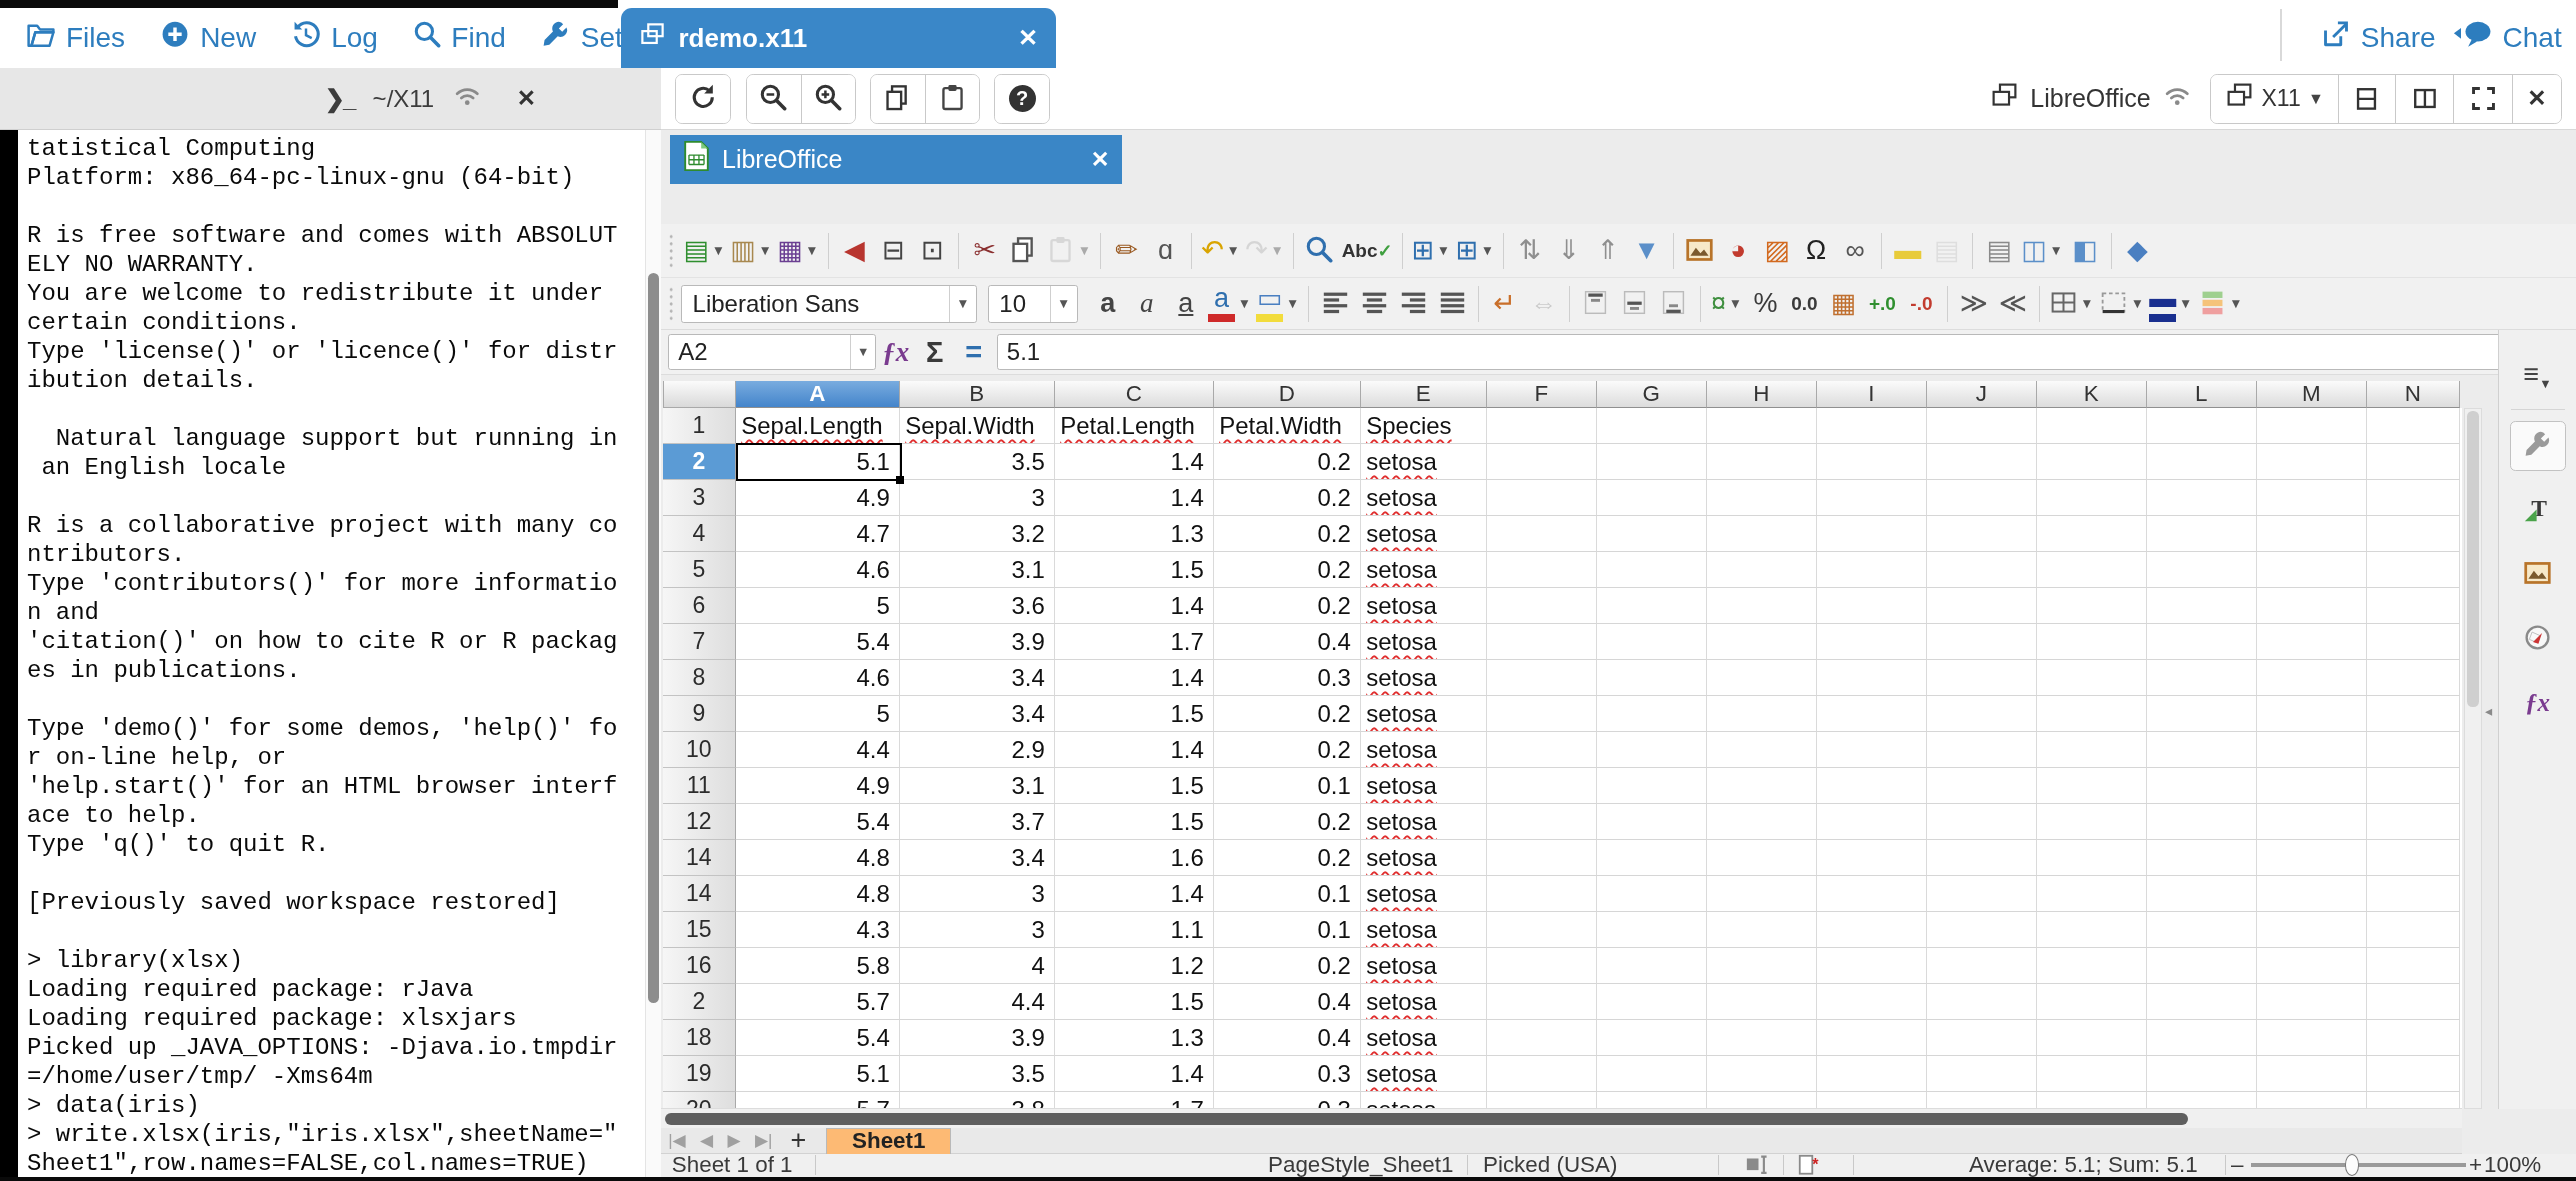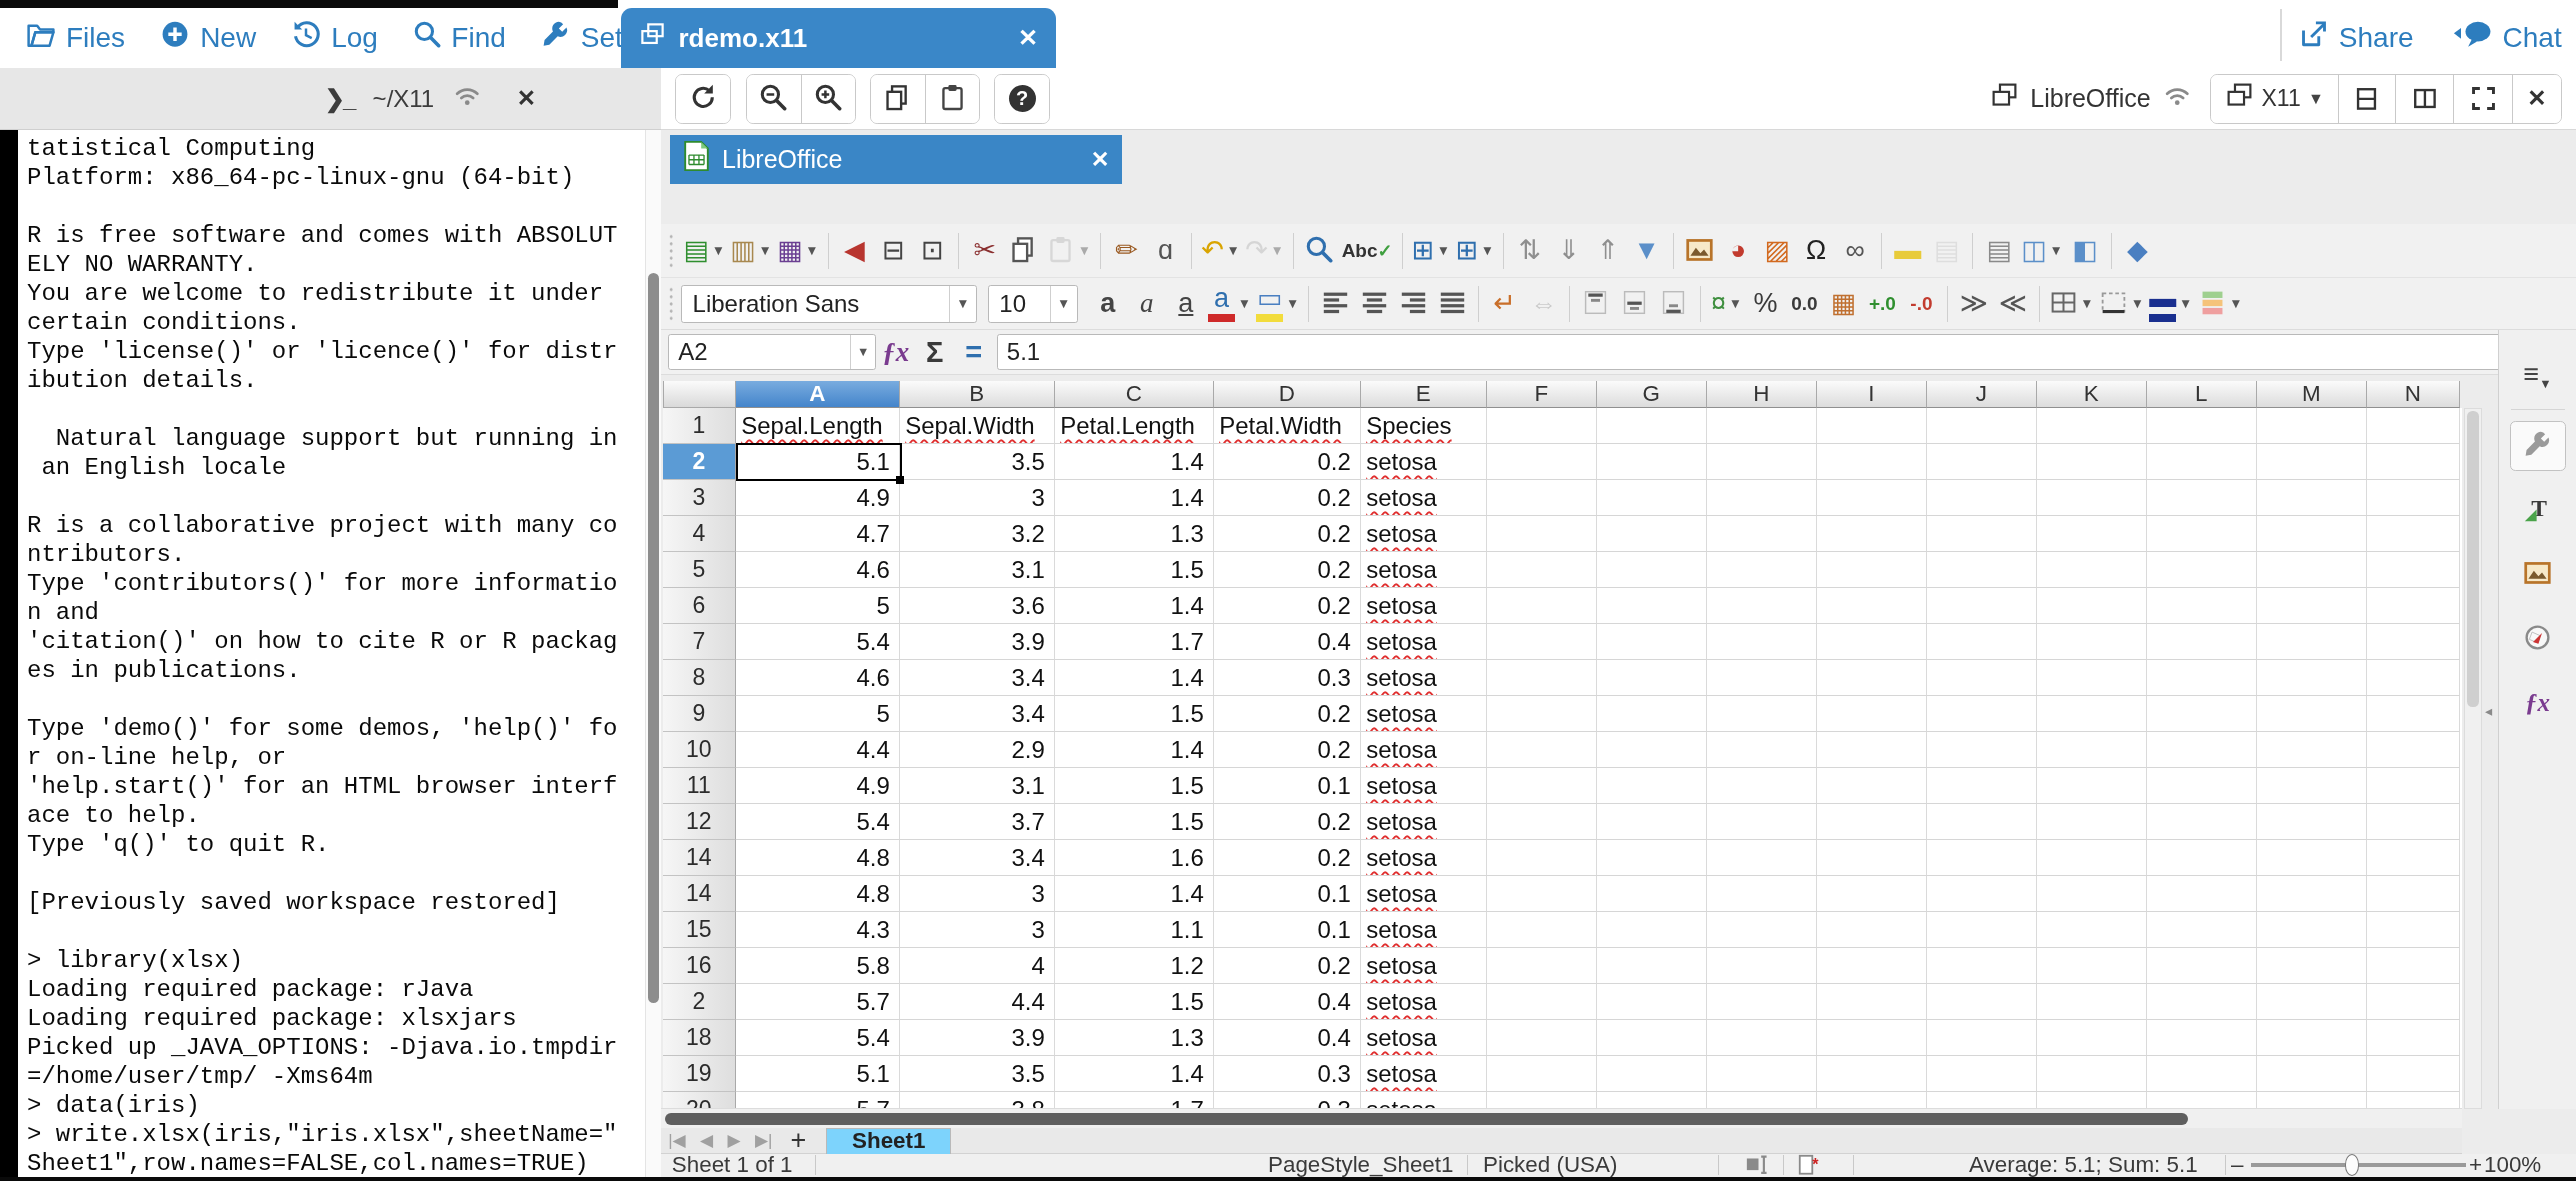--- a/index.html
+++ b/index.html
@@ -10,21 +10,21 @@
   
   .browser-bar{position:absolute;left:0;top:0;width:2576px;height:68px;background:#fff;}
   .top-notch{position:absolute;left:0;top:0;width:618px;height:8px;background:#0a0a0a;}
   .bbtns{position:absolute;left:25px;top:8px;height:60px;display:flex;align-items:center;gap:34px;}
   .bbtn{display:flex;align-items:center;gap:9px;color:#2d7dbe;font-size:28px;cursor:pointer;}
   .btab{position:absolute;left:621px;top:8px;width:435px;height:60px;background:#3a87c8;
         border-radius:10.8px 10.8px 0 0;display:flex;align-items:center;gap:12.5px;padding:0 18px;
         color:#fff;font-size:26px;font-weight:600;}
   .btab .tclose{margin-left:auto;font-size:24px;font-weight:700;cursor:pointer;}
   .bar-divider{position:absolute;left:2280px;top:9px;width:1.8px;height:52px;background:#d9d9d9;}
-  .bar-right{position:absolute;right:14.3px;top:8px;height:60px;display:flex;align-items:center;gap:39px;}
+  .bar-right{position:absolute;right:14.3px;top:8px;height:60px;display:flex;align-items:center;gap:17px;}
 
   
   .session-bar{position:absolute;left:0;top:68px;width:2576px;height:62px;}
   .session-left{position:absolute;left:0;top:0;width:661px;height:62px;background:#e7e7e7;
                 border-bottom:0.9px solid #cfcfcf;display:flex;align-items:center;justify-content:flex-end;
                 gap:18px;padding-right:125px;color:#3c3c3c;font-size:24px;}
   .session-left .prompt{font-weight:700;letter-spacing:-1.8px;}
   .session-left .xk{font-size:23px;font-weight:700;margin-left:16px;color:#333;cursor:pointer;}
   .session-right{position:absolute;left:661px;top:0;width:1915px;height:62px;background:#fff;
                  border-bottom:0.9px solid #d8d8d8;display:flex;align-items:center;padding:0 14.3px;}
@@ -129,21 +129,21 @@
   .sbset{font-size:27px;color:#444;font-weight:700;}
   .sbset small{font-size:12.5px;vertical-align:-5.4px;}
   .sbdiv{width:54px;height:0.9px;background:#d5d5d5;margin:9px 0 10.8px;}
   .collapse{position:absolute;left:1824px;top:573px;font-size:14.3px;color:#8a8a8a;}
 
   
   .tabsbar{position:absolute;left:0;top:998px;width:1801px;height:26px;background:#e9e9e9;
            display:flex;align-items:center;border-bottom:0.9px solid #d2d2d2;}
   .navk{color:#a0a0a0;font-size:17px;padding:0 7.2px;cursor:pointer;}
   .addsheet{font-size:27px;color:#333;padding:0 10.8px;cursor:pointer;}
-  .sheettab{height:26px;background:#7dd3fc;border:0.9px solid #b9b9b9;border-bottom:none;display:flex;
+  .sheettab{height:26px;background:#fdba74;border:0.9px solid #b9b9b9;border-bottom:none;display:flex;
             align-items:center;padding:0 25px;font-size:22.4px;font-weight:700;color:#222;margin-left:9px;cursor:pointer;}
   .statusbar{position:absolute;left:0;top:1024px;width:1915px;height:23px;background:#f0f0f0;
              font-size:22.4px;color:#3a3a3a;}
   .statusbar span{position:absolute;top:-1.8px;}
   .sdiv{position:absolute;top:0.9px;width:0.9px;height:20px;background:#c9c9c9;}
   .slider-track{position:absolute;left:1590px;top:9px;width:215px;height:3.6px;background:#9a9a9a;}
   .slider-knob{position:absolute;left:1684px;top:0px;width:14.3px;height:21.5px;border-radius:50%;
                background:#fdfdfd;border:1.3px solid #777;}
   .szoom{left:1823px;}
 

